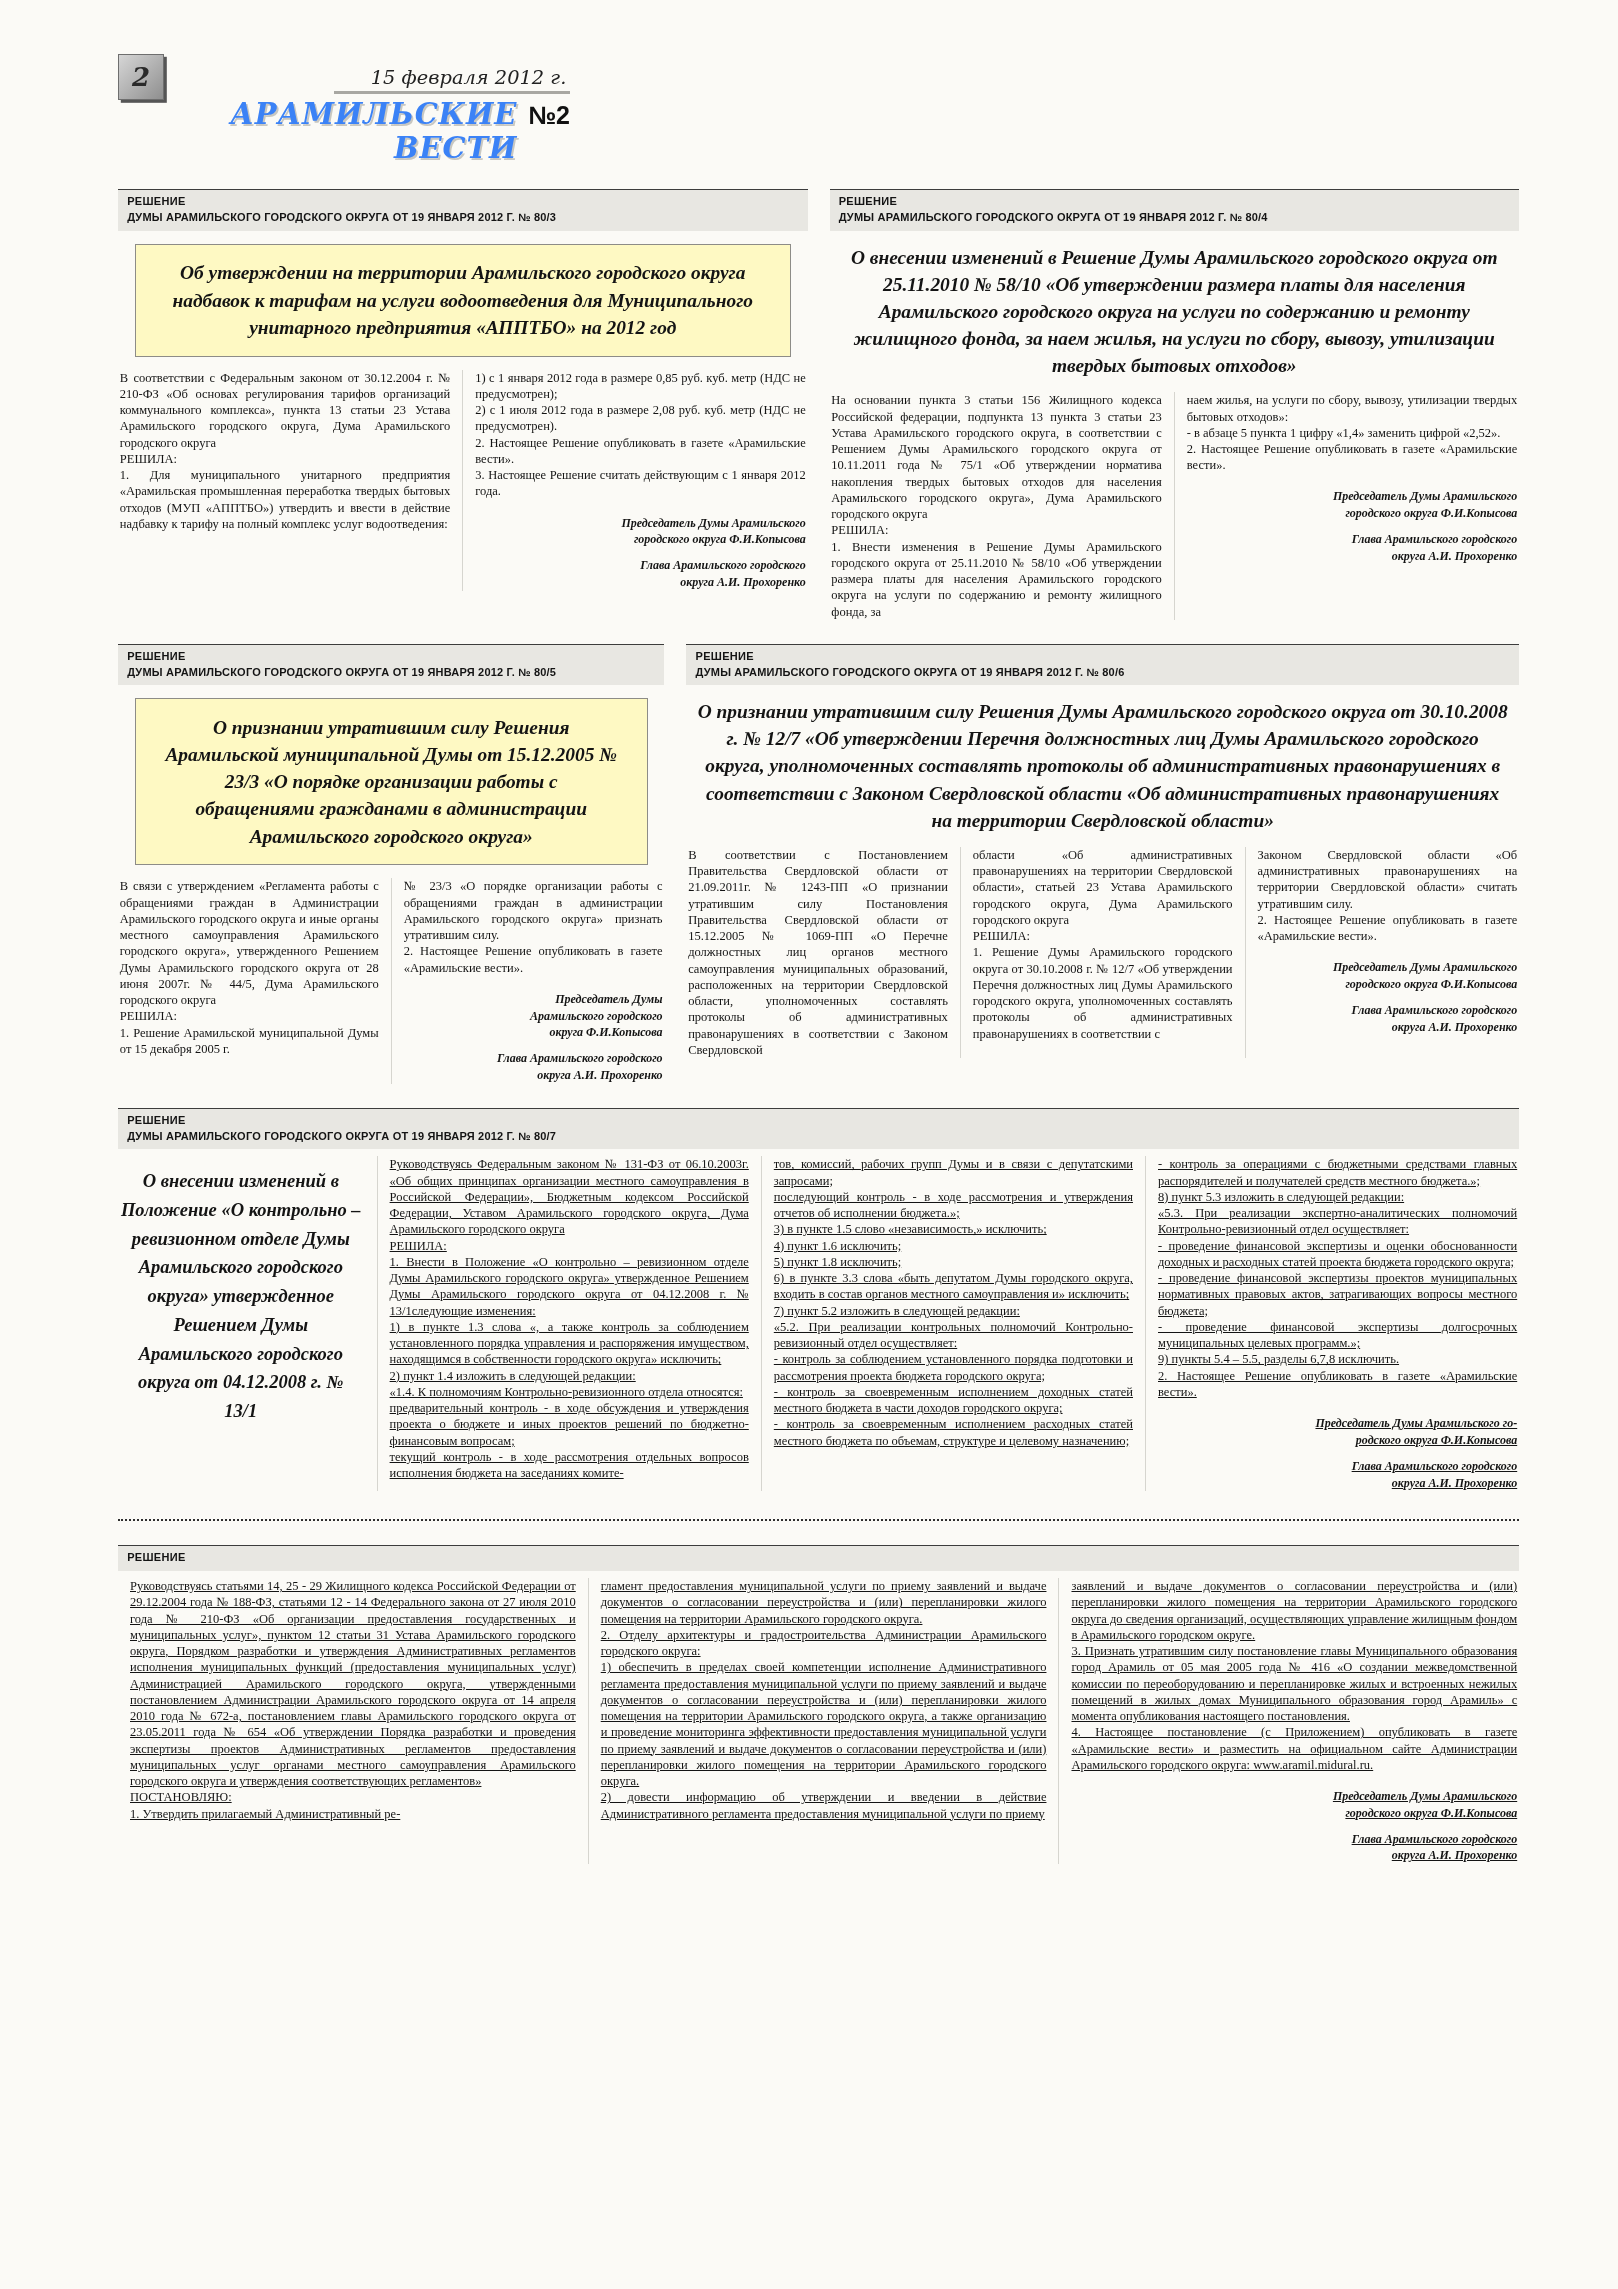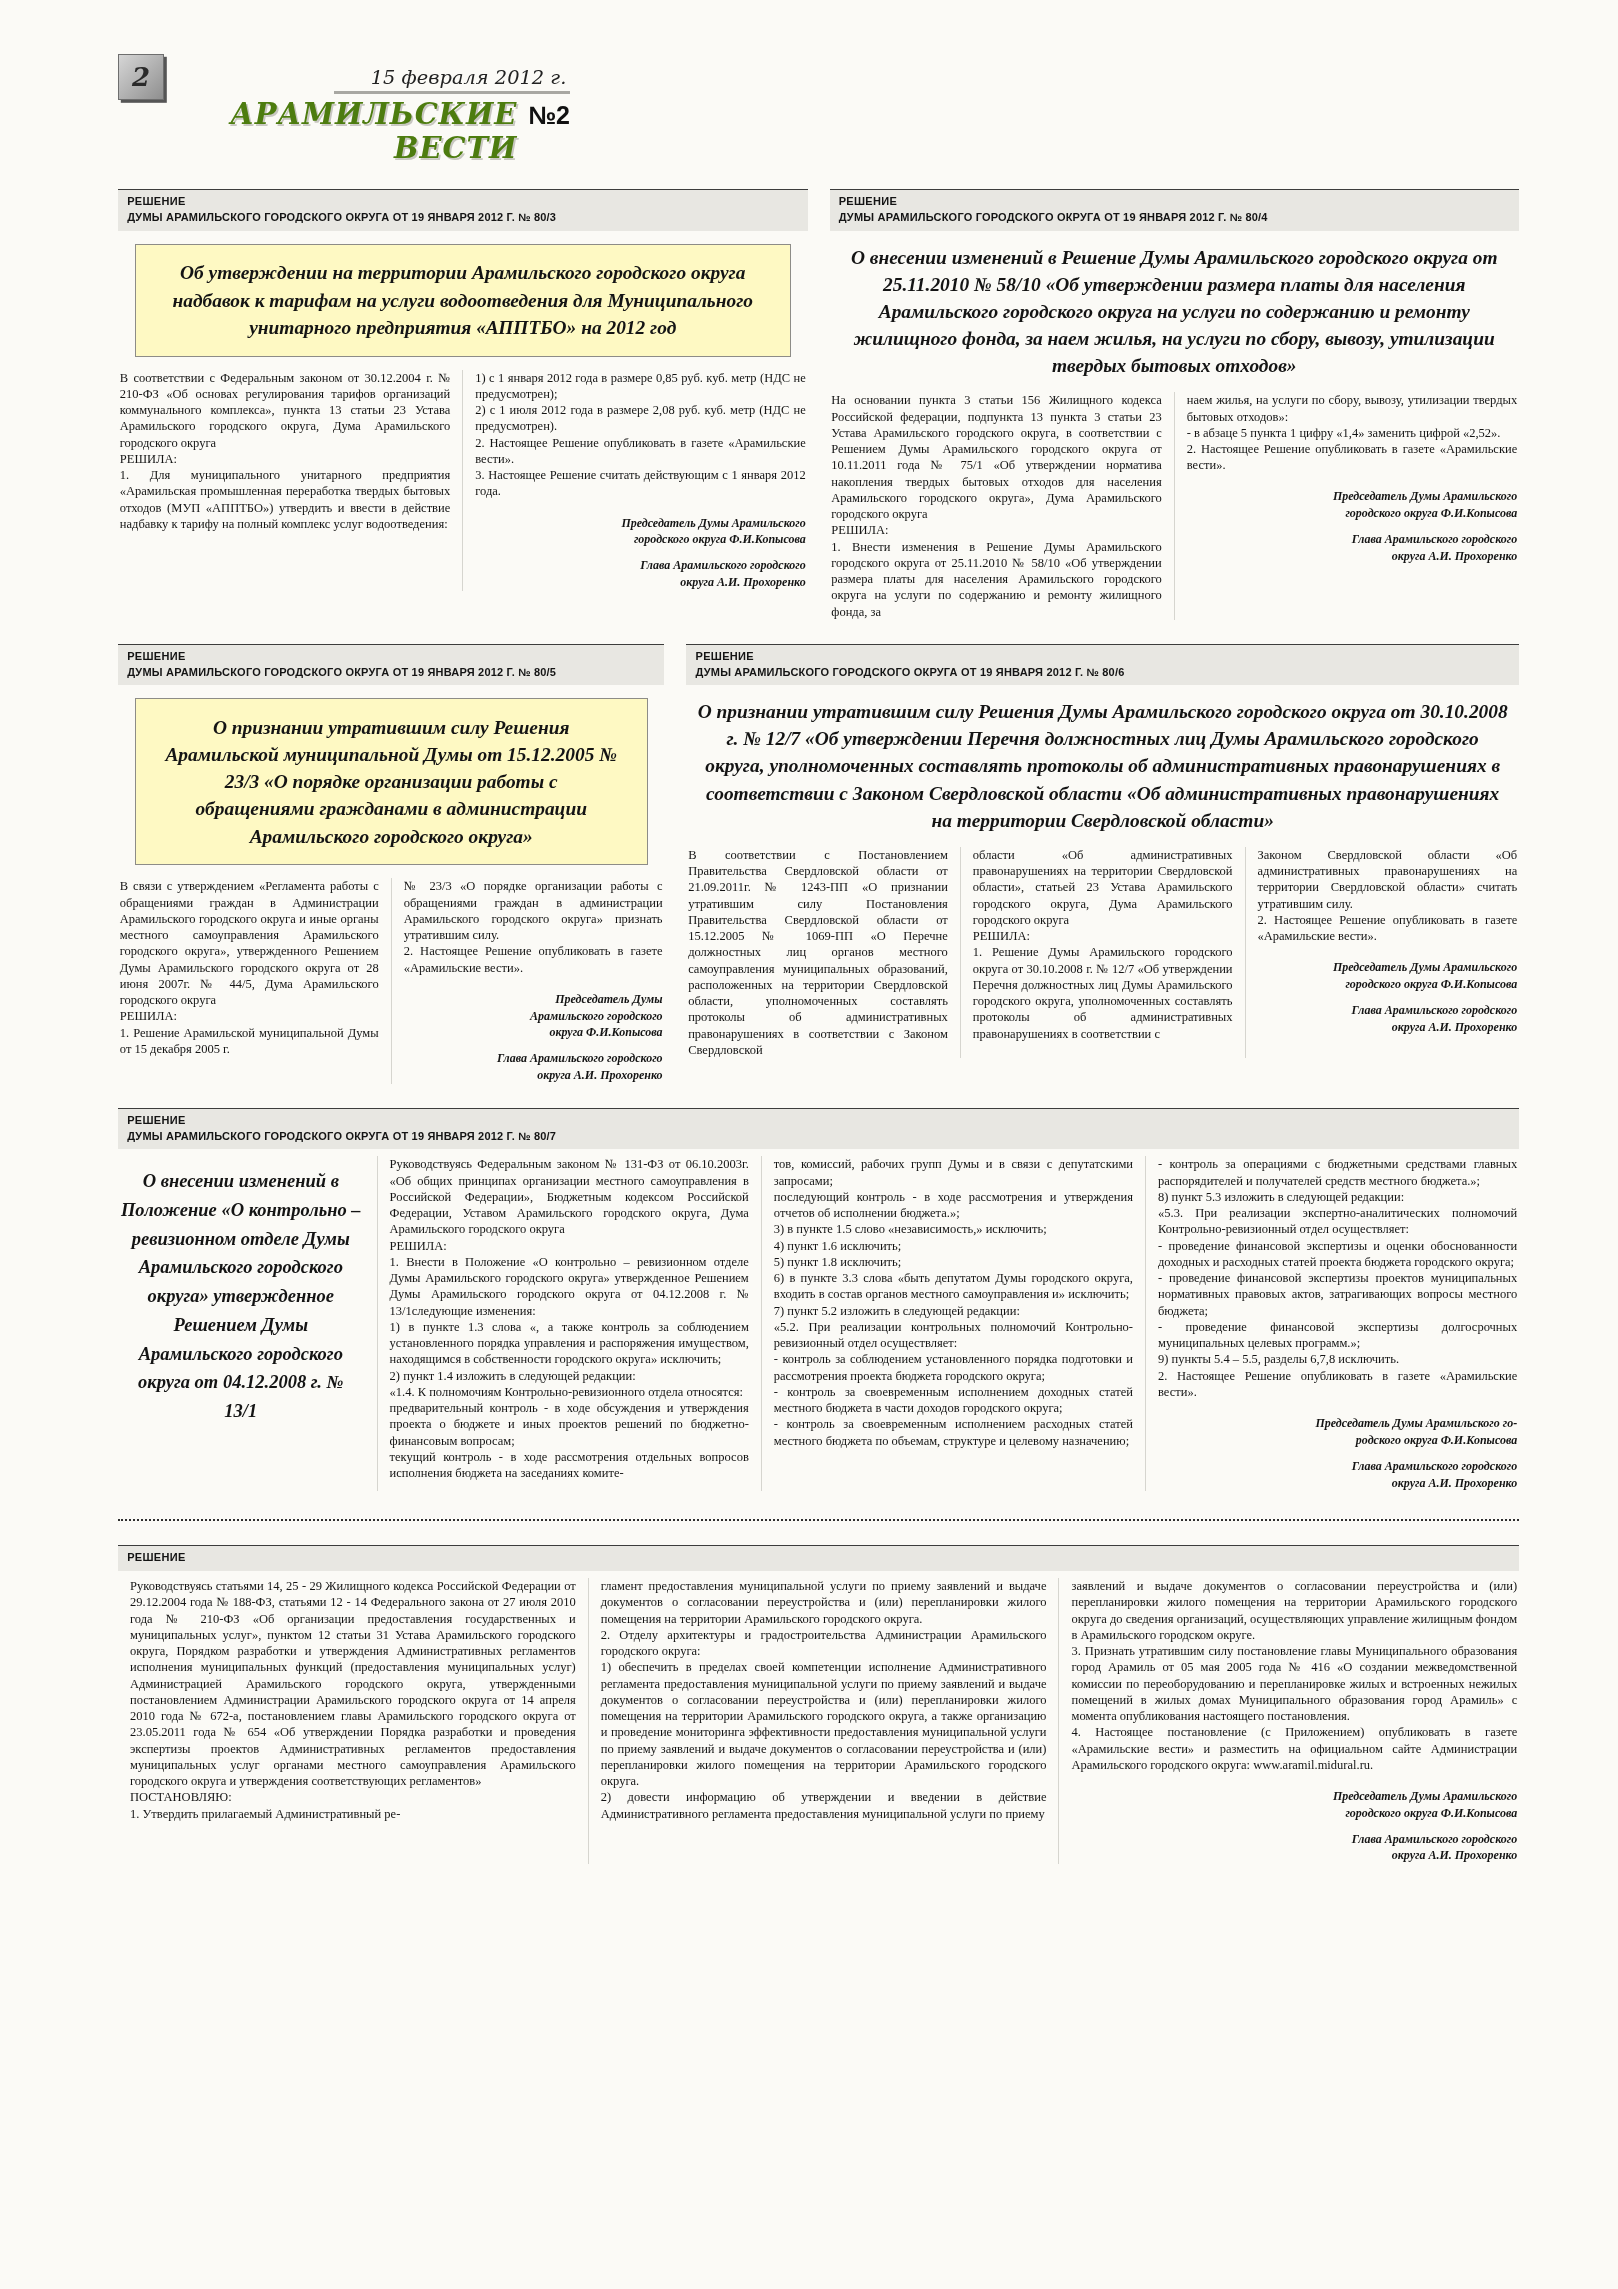--- a/index.html
+++ b/index.html
@@ -10,21 +10,21 @@
   .page-header{display:flex;align-items:flex-start;margin-bottom:24px;}
   .page-num-box{width:44px;height:44px;flex:0 0 44px;background:linear-gradient(135deg,#d6d6d6,#8f8f8f);
         border:1.8px solid #6e6e6e;box-shadow:2.8px 2.8px 0 #555;display:flex;align-items:center;justify-content:center;
         font:italic bold 26px "DejaVu Serif",serif;color:#2a2a2a;}
   .issue-label{flex:1;text-align:center;align-self:center;font:bold 22px "Liberation Sans",sans-serif;
         letter-spacing:3.7px;color:#1c1c1c;}
   .masthead{flex:0 0 406px;text-align:right;}
   .masthead .date{display:inline-block;font:italic 19.4px "DejaVu Serif",serif;color:#222;
         border-bottom:3.7px solid #a8a7a2;padding:0 3.7px 1.8px 37px;margin-top:12px;}
   .logo-row{display:flex;justify-content:flex-end;align-items:baseline;gap:11px;margin-top:3.7px;}
-  .logo{font:italic bold 29px "DejaVu Serif",serif;letter-spacing:0.9px;color:#4d7c0f;
+  .logo{font:italic bold 29px "DejaVu Serif",serif;letter-spacing:0.9px;color:#3b82f6;
         text-shadow:1.8px 1.8px 0 #c8c7c1;}
   .issue-no{font:bold 25px "Liberation Sans",sans-serif;color:#111;}
 
   
   .kicker{border-top:0.9px solid #3c3c3c;background:#e8e7e2;padding:3.7px 9.2px 4.6px;}
   .kicker .k1{font:bold 11px/1.45 "Liberation Sans",sans-serif;letter-spacing:0.3px;}
   .kicker .k2{font:bold 11px/1.45 "Liberation Sans",sans-serif;letter-spacing:0.2px;}
   .title{font:italic bold 19.4px/1.4 "Liberation Serif",serif;text-align:center;margin:13px 9.2px;}
   .title.boxed{border:0.9px solid #8d8c87;background:#fef9c3;padding:14.8px 28px;margin:13px 16.6px;}
   .cols{display:flex;margin-top:7.4px;}
@@ -41,21 +41,21 @@
   .row .article{min-width:0;}
   .row-1 .article{flex:1 1 0;}
   .row-2 .a80-5{flex:0 0 39%;}
   .row-2 .a80-6{flex:1 1 auto;}
 
   
   .article-wide{margin-top:24px;}
   .article-wide .layout{display:flex;margin-top:7.4px;}
   .title-col{flex:0 0 242px;padding:5.5px 14.8px 0 1.8px;border-right:0.9px solid #d6d5cf;}
   .title-col .title{font:italic bold 18.5px/1.55 "Liberation Serif",serif;margin:5.5px 0;}
-  .body-cols{flex:1;display:flex;min-width:0;}
+  .body-cols{flex:1;display:flex;min-width:0;text-decoration:underline;}
   .body-cols .col{padding:0 12px;}
   .body-cols .col:last-child{padding-right:1.8px;}
 
   .dotted-divider{border:none;border-top:2.8px dotted #2e2e2e;margin:28px 0 0;}
 </style>
 </head>
 <body>
 
 <div class="page">
 

